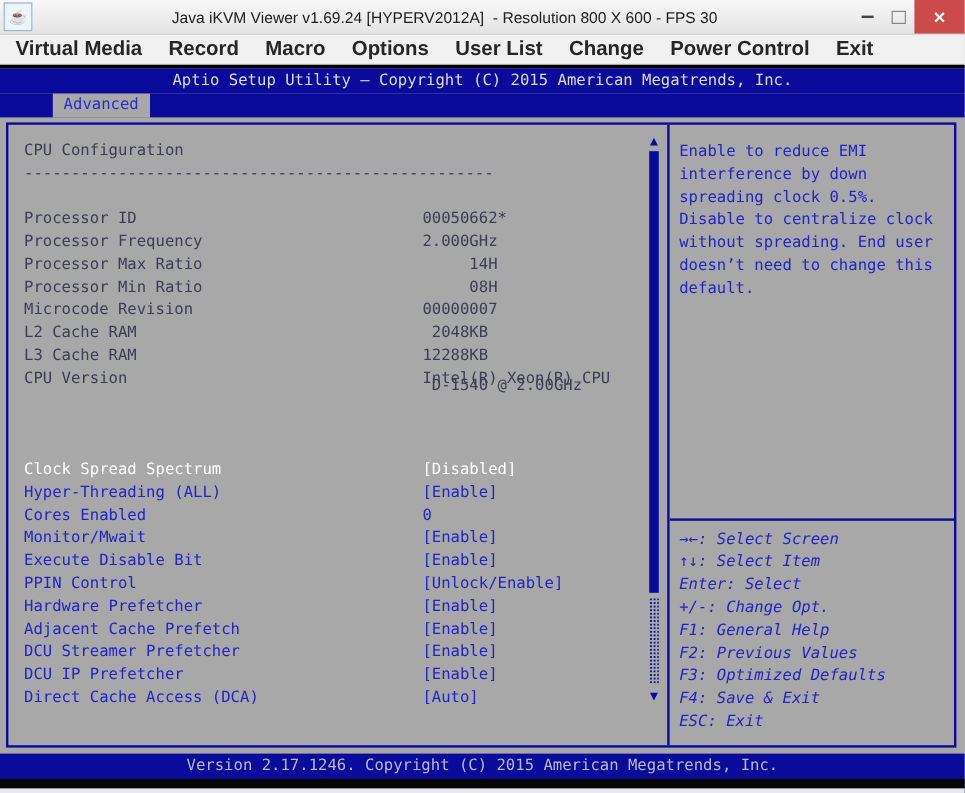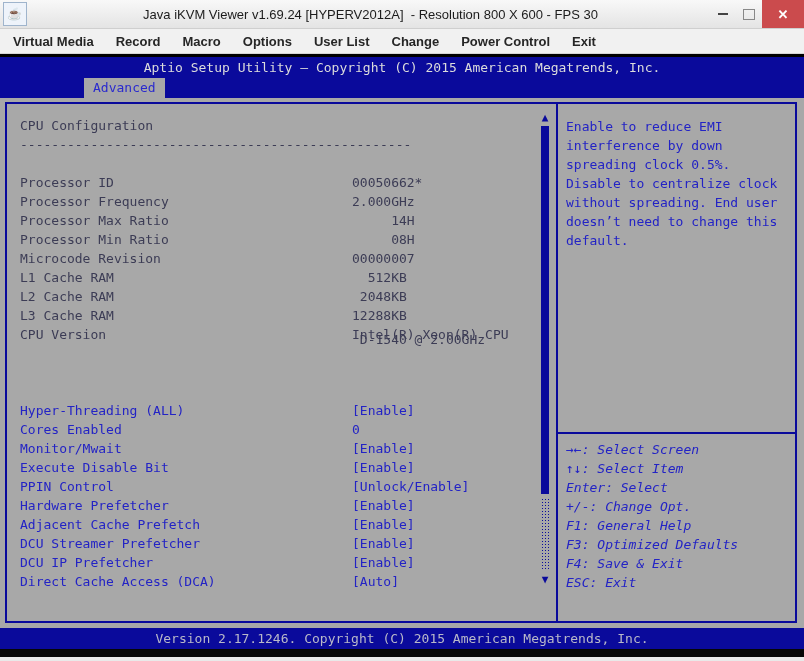--- a/index.html
+++ b/index.html
@@ -31,36 +31,36 @@
   .win-max{width:26px;}
   .win-max .glyph{width:10px;height:9px;border:1px solid #888;background:transparent;}
   .win-close{width:42px;background:#cb4b4d;color:#fff;font-size:13px;font-weight:bold;}
   
   .menubar{
     position:absolute;top:29px;left:0;width:804px;height:25px;
     background:#f1f1f1;display:flex;align-items:center;
     border-bottom:1px solid #d6d6d6;padding-left:2px;box-sizing:border-box;
   }
   .menu-item{
-    padding:0 11px;font-size:13px;font-weight:bold;color:#262626;cursor:default;
+    padding:0 11px;font-size:17px;font-weight:bold;color:#262626;cursor:default;
   }
   
   .bios-screen{
     position:absolute;top:54px;left:0;width:804px;height:607px;
     font-family:"DejaVu Sans Mono","Liberation Mono",monospace;font-size:13px;
     background:#a8a8a8;
   }
   .black-top{position:absolute;top:0;left:0;width:100%;height:3px;background:#000;}
   .bios-header{
     position:absolute;top:3px;left:0;width:100%;height:21px;background:#0a0a9b;
     color:#dcdcdc;text-align:center;line-height:21px;white-space:pre;
   }
   .tabbar{
     position:absolute;top:24px;left:0;width:100%;height:20px;background:#0a0a9b;
-    box-sizing:border-box;padding-left:84px;
+    box-sizing:border-box;padding-left:44px;
   }
   .bios-tab{
     display:inline-block;height:20px;line-height:20px;padding:0 9px;
     background:#a8a8a8;color:#2a2ace;
   }
   .bios-main{position:absolute;top:44px;left:0;width:804px;height:530px;background:#a8a8a8;}
   .frame{
     position:absolute;left:5px;top:4px;width:788px;height:517px;
     border:2px solid #0a0a9b;box-sizing:content-box;
   }
@@ -145,27 +145,27 @@
 
       <div class="list">
         <div class="row info">CPU Configuration</div>
         <div class="row info">--------------------------------------------------</div>
         <div>
             <div class="row info"><span class="lbl">Processor ID</span><span class="val">00050662*</span></div>
             <div class="row info"><span class="lbl">Processor Frequency</span><span class="val">2.000GHz</span></div>
             <div class="row info"><span class="lbl">Processor Max Ratio</span><span class="val">     14H</span></div>
             <div class="row info"><span class="lbl">Processor Min Ratio</span><span class="val">     08H</span></div>
             <div class="row info"><span class="lbl">Microcode Revision</span><span class="val">00000007</span></div>
-            <div class="row info"><span class="lbl">L1 Cache RAM</span><span class="val">  512KB</span></div>
             <div class="row info"><span class="lbl">L2 Cache RAM</span><span class="val"> 2048KB</span></div>
             <div class="row info"><span class="lbl">L3 Cache RAM</span><span class="val">12288KB</span></div>
             <div class="row info"><span class="lbl">CPU Version</span><span class="val">Intel(R) Xeon(R) CPU</span></div>
             <div class="row info"><span class="lbl"></span><span class="val"> D-1540 @ 2.00GHz</span></div>
           </div>
         <div class="settings">
+            <div class="row opt selected"><span class="lbl">Clock Spread Spectrum</span><span class="val">[Disabled]</span></div>
             <div class="row opt"><span class="lbl">Hyper-Threading (ALL)</span><span class="val">[Enable]</span></div>
             <div class="row opt"><span class="lbl">Cores Enabled</span><span class="val">0</span></div>
             <div class="row opt"><span class="lbl">Monitor/Mwait</span><span class="val">[Enable]</span></div>
             <div class="row opt"><span class="lbl">Execute Disable Bit</span><span class="val">[Enable]</span></div>
             <div class="row opt"><span class="lbl">PPIN Control</span><span class="val">[Unlock/Enable]</span></div>
             <div class="row opt"><span class="lbl">Hardware Prefetcher</span><span class="val">[Enable]</span></div>
             <div class="row opt"><span class="lbl">Adjacent Cache Prefetch</span><span class="val">[Enable]</span></div>
             <div class="row opt"><span class="lbl">DCU Streamer Prefetcher</span><span class="val">[Enable]</span></div>
             <div class="row opt"><span class="lbl">DCU IP Prefetcher</span><span class="val">[Enable]</span></div>
             <div class="row opt"><span class="lbl">Direct Cache Access (DCA)</span><span class="val">[Auto]</span></div>
@@ -191,20 +191,21 @@
             <div>doesn’t need to change this</div>
             <div>default.</div>
           </div>
         <div class="hdivider"></div>
         <div class="hotkeys">
             <div>→←: Select Screen</div>
             <div>↑↓: Select Item</div>
             <div>Enter: Select</div>
             <div>+/-: Change Opt.</div>
             <div>F1: General Help</div>
+            <div>F2: Previous Values</div>
             <div>F3: Optimized Defaults</div>
             <div>F4: Save &amp; Exit</div>
             <div>ESC: Exit</div>
           </div>
       </div>
 
     </div>
   </div>
 
   <div class="bios-footer">Version 2.17.1246. Copyright (C) 2015 American Megatrends, Inc.</div>

